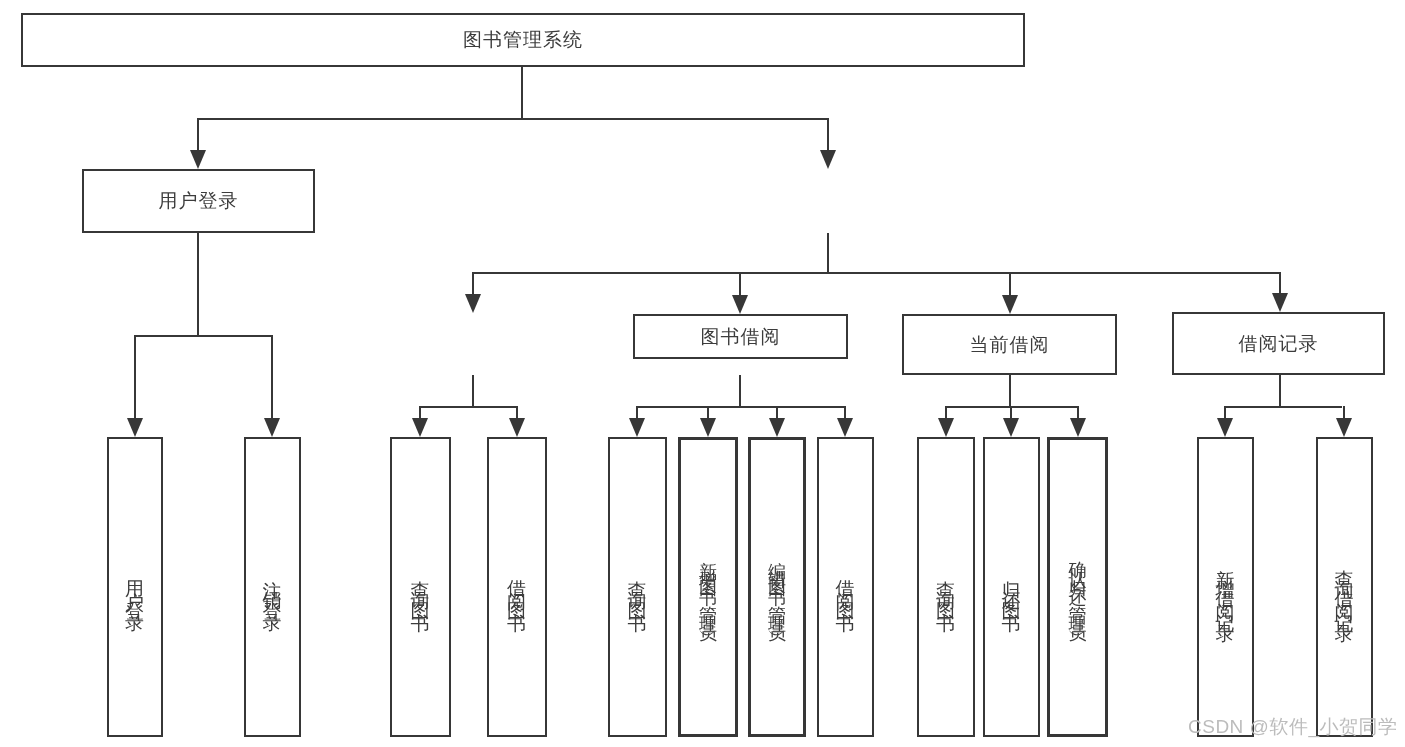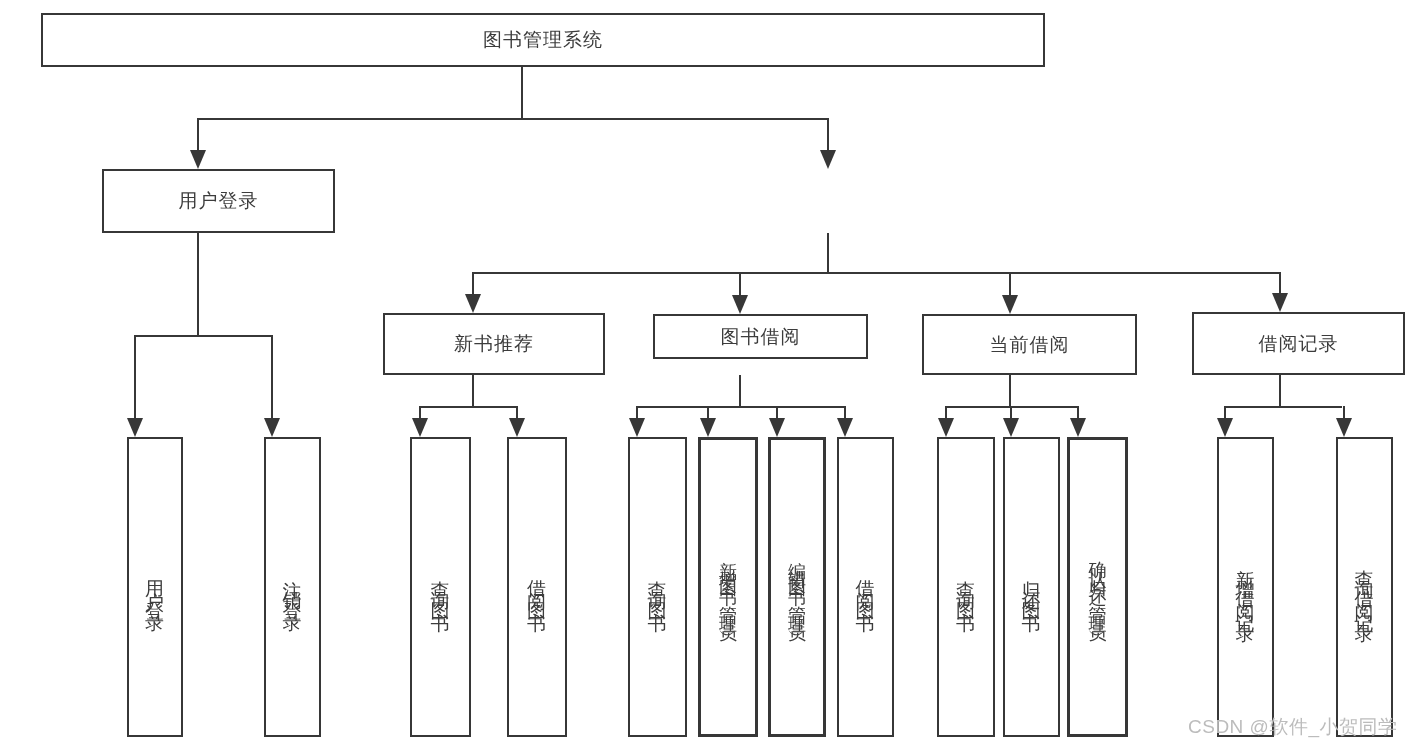--- a/index.html
+++ b/index.html
@@ -20,21 +20,20 @@
     box-sizing: border-box;
     border: 2.5px solid #373737;
     background: #ffffff;
     color: #3c3c3c;
     display: flex;
     align-items: center;
     justify-content: center;
     font-size: 19px;
     letter-spacing: 1px;
     text-align: right;
-    margin-left: 20px;
   }
   .node.v {
     writing-mode: vertical-lr;
     letter-spacing: 11px;
     line-height: 1;
   }
   .node.v-long {
     writing-mode: vertical-lr;
     letter-spacing: 9px;
     line-height: 1;
@@ -87,21 +86,20 @@
 </style>
 </head>
 <body>
 
 <div id="canvas">
 
   <div class="node n-root">图书管理系统</div>
 
   <div class="node n-l2a">用户登录</div>
 
-  <div class="node n-l3a">新书推荐</div>
   <div class="node n-l3b">图书借阅</div>
   <div class="node n-l3c">当前借阅</div>
   <div class="node n-l3d">借阅记录</div>
 
   <div class="node v leaf lf0">用户登录</div>
   <div class="node v leaf lf1">注销登录</div>
 
   <div class="node v leaf lf2">查询图书</div>
   <div class="node v leaf lf3">借阅图书</div>
 

